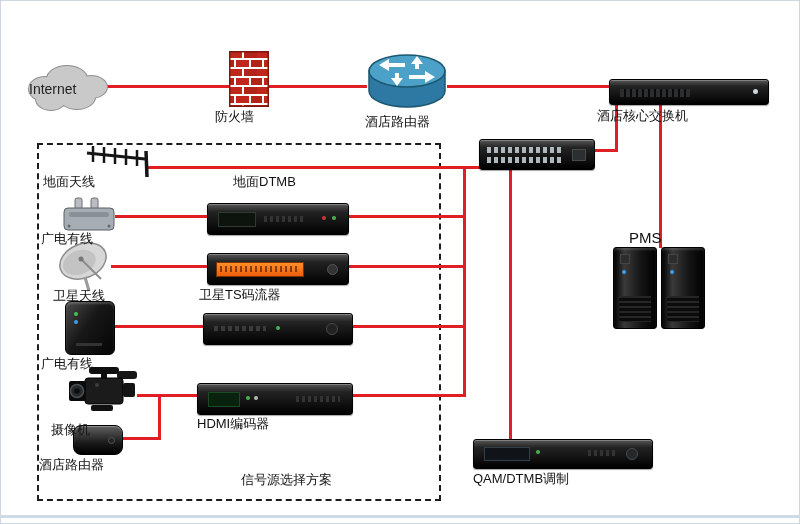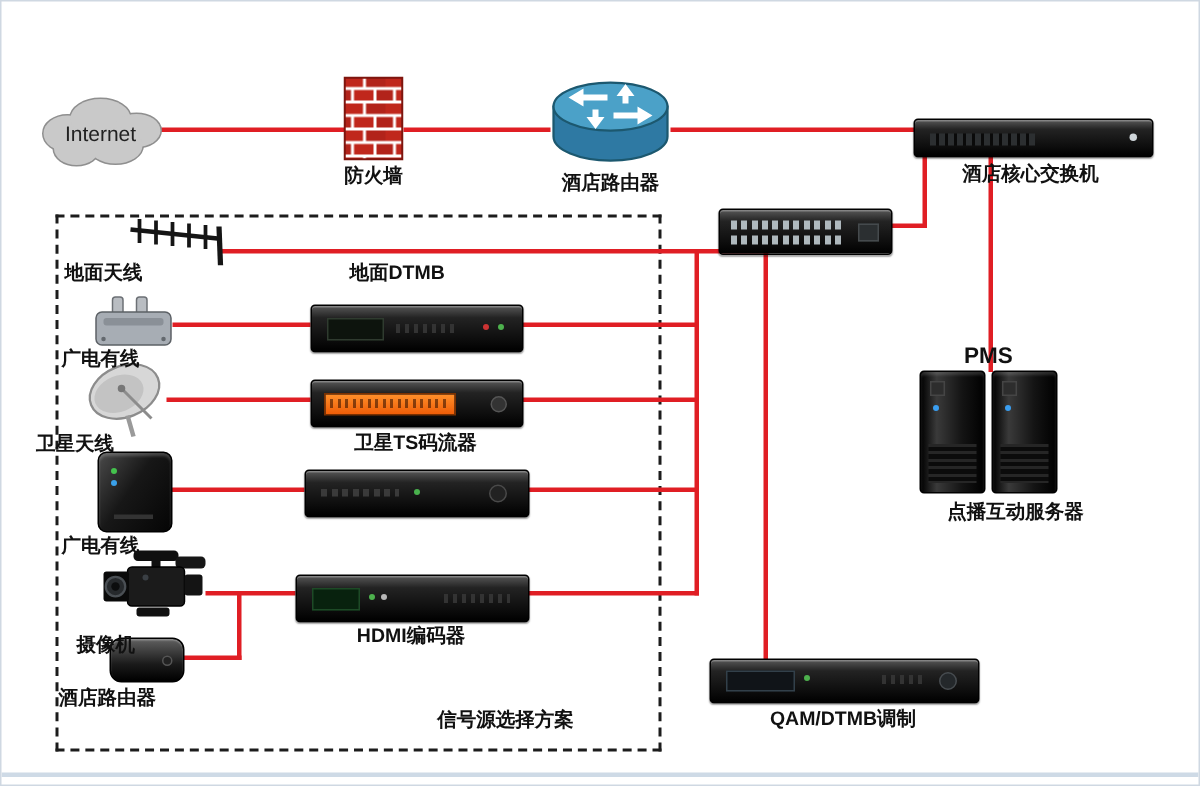--- a/index.html
+++ b/index.html
@@ -2,22 +2,22 @@
 <html><head>
 <meta charset="utf-8">
 <style>
   html,body{margin:0;padding:0;background:#fff;}
   #stage{
     position:relative;width:798px;height:522px;background:#ffffff;
     border:1px solid #cfd8e2;overflow:hidden;
     font-family:"Liberation Sans","DejaVu Sans",sans-serif;
   }
   .edge{position:absolute;background:#e01e24;z-index:1;}
-  .lbl{position:absolute;font-size:13px;font-weight:bold;color:#111;white-space:nowrap;z-index:3;}
-  .lbl.c{text-align:center;}
+  .lbl{position:absolute;font-size:13px;font-weight:normal;color:#111;white-space:nowrap;z-index:3;}
+  .lbl.c{}
   .dev{position:absolute;z-index:2;}
   .dev > span{position:absolute;display:block;}
   .rack{
     background:linear-gradient(180deg,#575757 0%,#232323 26%,#0e0e0e 72%,#000 100%);
     border:1px solid #000;border-radius:3px;
     box-shadow:inset 0 1px 0 rgba(255,255,255,.28), 0 1px 1px rgba(0,0,0,.35);
   }
   .tower{
     width:42px;height:80px;border:1px solid #000;border-radius:3px;
     background:linear-gradient(90deg,#000 0%,#3a3a3a 25%,#141414 65%,#000 100%);
@@ -115,21 +115,20 @@
   <div class="dev tower" style="left:612px;top:246px">
     <span style="left:6px;top:6px;width:8px;height:8px;background:#2d2d2d;border:1px solid #454545"></span>
     <span style="left:8px;top:22px;width:4px;height:4px;border-radius:50%;background:#3a9ef0"></span>
     <span style="left:5px;right:5px;bottom:6px;height:26px;background:repeating-linear-gradient(180deg,#262626 0 2px,#0b0b0b 2px 5px)"></span>
   </div>
   <div class="dev tower" style="left:660px;top:246px">
     <span style="left:6px;top:6px;width:8px;height:8px;background:#2d2d2d;border:1px solid #454545"></span>
     <span style="left:8px;top:22px;width:4px;height:4px;border-radius:50%;background:#3a9ef0"></span>
     <span style="left:5px;right:5px;bottom:6px;height:26px;background:repeating-linear-gradient(180deg,#262626 0 2px,#0b0b0b 2px 5px)"></span>
   </div>
-  <div class="lbl c" style="left:594px;top:331px;width:164px">点播互动服务器</div>
 
   <svg class="icon" style="left:84px;top:142px" width="72" height="34" viewBox="0 0 72 34">
     <line x1="2" y1="10" x2="60" y2="16" stroke="#151515" stroke-width="3"></line>
     <line x1="8" y1="3" x2="8" y2="19" stroke="#151515" stroke-width="2.5"></line>
     <line x1="19" y1="4" x2="19" y2="20" stroke="#151515" stroke-width="2.5"></line>
     <line x1="30" y1="5" x2="30" y2="21" stroke="#151515" stroke-width="2.5"></line>
     <line x1="41" y1="6" x2="41" y2="22" stroke="#151515" stroke-width="2.5"></line>
     <line x1="52" y1="7" x2="52" y2="23" stroke="#151515" stroke-width="2.5"></line>
     <line x1="61" y1="8" x2="62" y2="34" stroke="#151515" stroke-width="3.5"></line>
   </svg>
@@ -148,21 +147,21 @@
 
   <svg class="icon" style="left:54px;top:238px" width="62" height="54" viewBox="0 0 62 54">
     <g transform="rotate(-22 28 22)">
       <ellipse cx="28" cy="22" rx="24" ry="17" fill="#d7d7d7" stroke="#8c8c8c" stroke-width="1.5"></ellipse>
       <ellipse cx="24" cy="22" rx="17" ry="12" fill="#c3c3c3"></ellipse>
     </g>
     <line x1="46" y1="40" x2="26" y2="20" stroke="#8c8c8c" stroke-width="2"></line>
     <circle cx="26" cy="20" r="2.5" fill="#777"></circle>
     <line x1="30" y1="38" x2="34" y2="52" stroke="#9a9a9a" stroke-width="3"></line>
   </svg>
-  <div class="lbl" style="left:23px;top:286px">卫星天线</div>
+  <div class="lbl" style="left:52px;top:286px">卫星天线</div>
 
   <div class="dev" style="left:64px;top:300px;width:48px;height:52px;background:linear-gradient(125deg,#4a4a4a 0%,#171717 45%,#050505 100%);border:1px solid #000;border-radius:6px;box-shadow:inset 0 2px 2px rgba(255,255,255,.2)">
     <span style="left:8px;top:10px;width:4px;height:4px;border-radius:50%;background:#44c24d"></span>
     <span style="left:8px;top:18px;width:4px;height:4px;border-radius:50%;background:#3aa0e8"></span>
     <span style="left:10px;bottom:8px;width:26px;height:3px;background:#333"></span>
   </div>
   <div class="lbl" style="left:40px;top:354px">广电有线</div>
 
   <svg class="icon" style="left:66px;top:360px" width="76" height="60" viewBox="0 0 76 60">
     <rect x="22" y="6" width="30" height="7" rx="3" fill="#0f0f0f"></rect>

